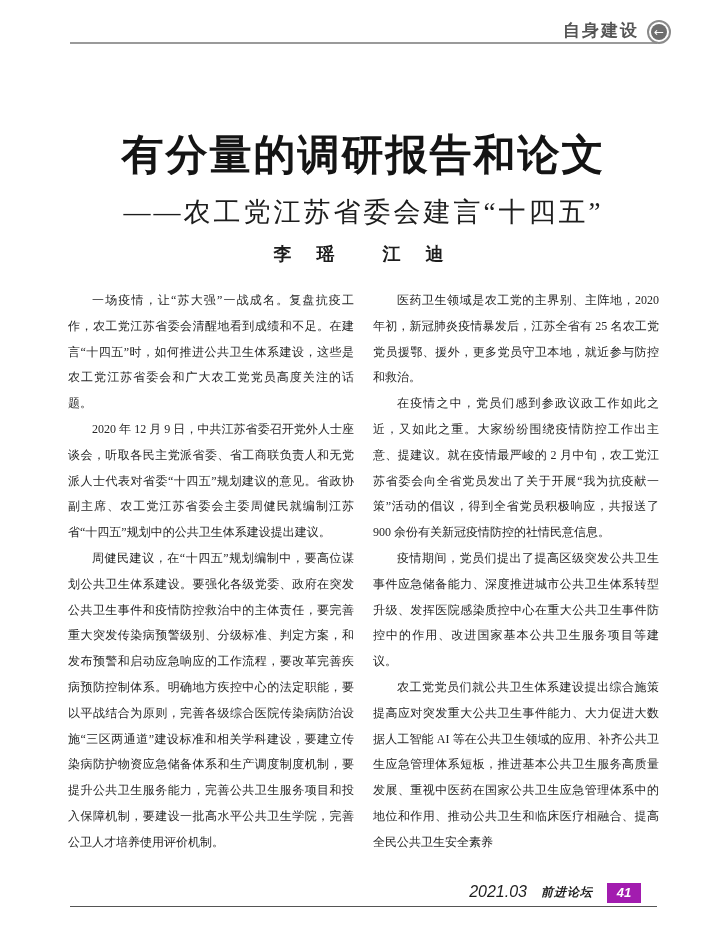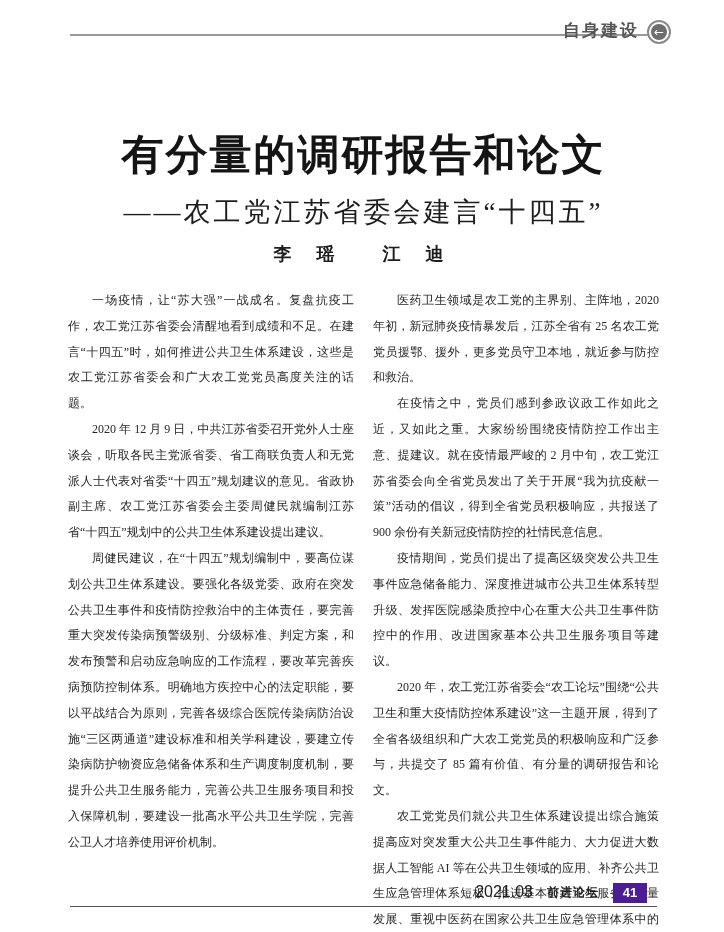--- a/index.html
+++ b/index.html
@@ -19,21 +19,21 @@
     top: 0;
     bottom: 0;
   }
 
   
   .header {
     position: absolute;
     top: 0;
     left: 0;
     right: 0;
-    height: 36px;
+    height: 44px;
     border-bottom: 2px solid #9a9a9a;
   }
   .header-right {
     position: absolute;
     right: -14px;
     top: 18px;
     display: flex;
     align-items: center;
     gap: 8px;
   }
@@ -129,41 +129,42 @@
   .footer {
     position: absolute;
     left: 0;
     right: 0;
     bottom: 25px;
     border-bottom: 1.5px solid #555555;
     height: 26px;
   }
   .footer-right {
     position: absolute;
-    right: 10px;
+    right: 16px;
     bottom: 4px;
     display: flex;
     align-items: center;
     gap: 14px;
     font-family: "Liberation Sans", "DejaVu Sans", sans-serif;
+    font-style: italic;
   }
   .footer-issue {
     font-size: 16px;
     color: #1d1d1d;
   }
   .footer-journal {
     font-size: 12px;
     font-weight: bold;
     color: #1d1d1d;
     letter-spacing: 1px;
   }
   .footer-pagebox {
     width: 34px;
     height: 20px;
-    background: #4c1d95;
+    background: #a21caf;
     color: #ffffff;
     font-size: 13px;
     font-weight: bold;
     text-align: center;
     line-height: 20px;
     position: relative;
     top: 1px;
   }
 </style>
 </head>
@@ -193,21 +194,20 @@
     <div class="col">
       <p>一场疫情，让“苏大强”一战成名。复盘抗疫工作，农工党江苏省委会清醒地看到成绩和不足。在建言“十四五”时，如何推进公共卫生体系建设，这些是农工党江苏省委会和广大农工党党员高度关注的话题。</p>
       <p>2020 年 12 月 9 日，中共江苏省委召开党外人士座谈会，听取各民主党派省委、省工商联负责人和无党派人士代表对省委“十四五”规划建议的意见。省政协副主席、农工党江苏省委会主委周健民就编制江苏省“十四五”规划中的公共卫生体系建设提出建议。</p>
       <p>周健民建议，在“十四五”规划编制中，要高位谋划公共卫生体系建设。要强化各级党委、政府在突发公共卫生事件和疫情防控救治中的主体责任，要完善重大突发传染病预警级别、分级标准、判定方案，和发布预警和启动应急响应的工作流程，要改革完善疾病预防控制体系。明确地方疾控中心的法定职能，要以平战结合为原则，完善各级综合医院传染病防治设施“三区两通道”建设标准和相关学科建设，要建立传染病防护物资应急储备体系和生产调度制度机制，要提升公共卫生服务能力，完善公共卫生服务项目和投入保障机制，要建设一批高水平公共卫生学院，完善公卫人才培养使用评价机制。</p>
 
     </div>
     <div class="col">
       <p>医药卫生领域是农工党的主界别、主阵地，2020 年初，新冠肺炎疫情暴发后，江苏全省有 25 名农工党党员援鄂、援外，更多党员守卫本地，就近参与防控和救治。</p>
       <p>在疫情之中，党员们感到参政议政工作如此之近，又如此之重。大家纷纷围绕疫情防控工作出主意、提建议。就在疫情最严峻的 2 月中旬，农工党江苏省委会向全省党员发出了关于开展“我为抗疫献一策”活动的倡议，得到全省党员积极响应，共报送了 900 余份有关新冠疫情防控的社情民意信息。</p>
       <p>疫情期间，党员们提出了提高区级突发公共卫生事件应急储备能力、深度推进城市公共卫生体系转型升级、发挥医院感染质控中心在重大公共卫生事件防控中的作用、改进国家基本公共卫生服务项目等建议。</p>
-      <p>2020 年，农工党江苏省委会“农工论坛”围绕“公共卫生和重大疫情防控体系建设”这一主题开展，得到了全省各级组织和广大农工党党员的积极响应和广泛参与，共提交了 85 篇有价值、有分量的调研报告和论文。</p>
       <p>农工党党员们就公共卫生体系建设提出综合施策提高应对突发重大公共卫生事件能力、大力促进大数据人工智能 AI 等在公共卫生领域的应用、补齐公共卫生应急管理体系短板，推进基本公共卫生服务高质量发展、重视中医药在国家公共卫生应急管理体系中的地位和作用、推动公共卫生和临床医疗相融合、提高全民公共卫生安全素养</p>
     </div>
   </div>
 
   <div class="footer">
     <div class="footer-right">
       <span class="footer-issue">2021.03</span>
       <span class="footer-journal">前进论坛</span>
       <span class="footer-pagebox">41</span>
     </div>

